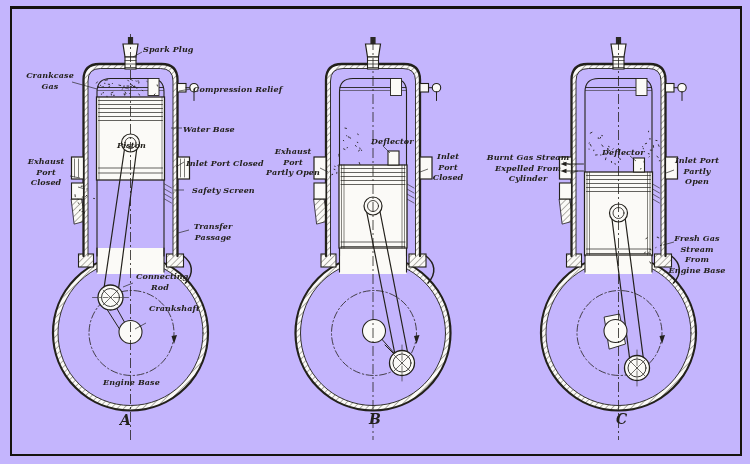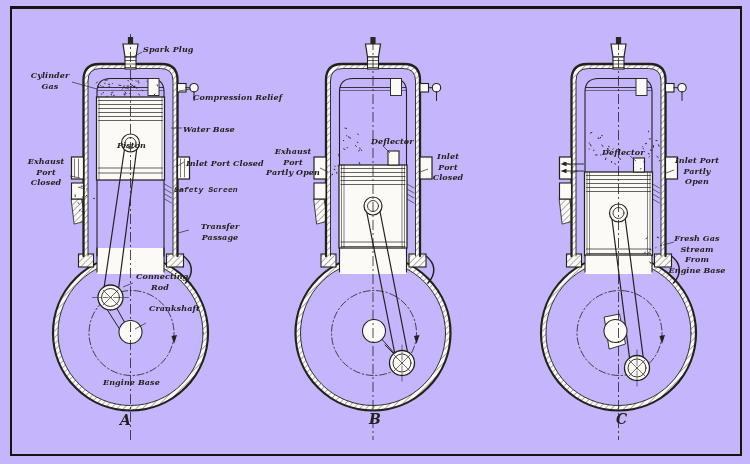--- a/index.html
+++ b/index.html
@@ -8,28 +8,28 @@
   #frame{position:absolute;left:10px;top:6px;width:732px;height:450px;box-sizing:border-box;
          border-style:solid;border-color:#16140f;border-width:3px 2px 2px 2px;z-index:3;pointer-events:none;}
   #art{position:absolute;left:0;top:0;z-index:1;}
   .lbl{position:absolute;z-index:2;font-style:italic;font-weight:bold;font-size:8px;line-height:1.32;
        color:#23211c;white-space:pre-line;letter-spacing:.1px;}
   .ctr{text-align:center;}
   .letter{font-size:14px;letter-spacing:0;}
   
   #l-spark{left:143px;top:44px;}
   #l-compacted{left:22px;top:70px;width:56px;}
-  #l-comprelief{left:193px;top:92px;text-align:center;}
+  #l-comprelief{left:193px;top:84px;text-align:center;}
   #l-waterspace{left:183px;top:124px;}
   #l-piston{left:117px;top:140px;}
   #l-exhclosed{left:18px;top:156px;width:56px;}
   #l-inletclosed-a{left:186px;top:158px;}
   #l-gasinlet{left:22px;top:179px;width:60px;}
-  #l-safetyscreen{left:174px;top:185px;font-family:Liberation Mono, monospace;}
-  #l-transfer{left:198px;top:221px;width:44px;}
+  #l-safetyscreen{left:192px;top:185px;}
+  #l-transfer{left:191px;top:221px;width:44px;}
   #l-conrod{left:136px;top:271px;width:48px;}
   #l-crankshaft{left:149px;top:303px;}
   #l-enginebase{left:103px;top:377px;}
   #l-letter-a{left:120px;top:411px;}
   #l-exhpartly{left:264px;top:146px;width:58px;}
   #l-deflector-b{left:371px;top:136px;}
   #l-inletclosed-b{left:426px;top:151px;width:44px;}
   #l-letter-b{left:369px;top:410px;}
   #l-burntgas{left:482px;top:152px;width:92px;}
   #l-deflector-c{left:602px;top:147px;}
@@ -366,21 +366,21 @@
     </g>
 
     <g stroke="#23211c" stroke-width="0.8" stroke-dasharray="10 3 2 3">
       <line x1="130.5" y1="34" x2="130.5" y2="440"></line>
       <line x1="373" y1="40" x2="373" y2="440"></line>
       <line x1="618.5" y1="40" x2="618.5" y2="440"></line>
     </g>
   </svg>
 
   <div class="lbl" id="l-spark">Spark Plug</div>
-  <div class="lbl ctr" id="l-compacted">Cylinder
+  <div class="lbl ctr" id="l-compacted">Crankcase
 Gas</div>
   <div class="lbl" id="l-comprelief">Compression Relief</div>
   <div class="lbl" id="l-waterspace">Water Base</div>
   <div class="lbl" id="l-piston">Piston</div>
   <div class="lbl ctr" id="l-exhclosed">Exhaust Port
 Closed</div>
   <div class="lbl" id="l-inletclosed-a">Inlet Port Closed</div>
   <div class="lbl" id="l-safetyscreen">Safety Screen</div>
   <div class="lbl ctr" id="l-transfer">Transfer
 Passage</div>
@@ -388,20 +388,22 @@
 Rod</div>
   <div class="lbl" id="l-crankshaft">Crankshaft</div>
   <div class="lbl" id="l-enginebase">Engine Base</div>
   <div class="lbl letter" id="l-letter-a">A</div>
   <div class="lbl ctr" id="l-exhpartly">Exhaust Port
 Partly Open</div>
   <div class="lbl" id="l-deflector-b">Deflector</div>
   <div class="lbl ctr" id="l-inletclosed-b">Inlet Port
 Closed</div>
   <div class="lbl letter" id="l-letter-b">B</div>
+  <div class="lbl ctr" id="l-burntgas">Burnt Gas Stream
+Expelled From Cylinder</div>
   <div class="lbl" id="l-deflector-c">Deflector</div>
   <div class="lbl ctr" id="l-inletpartly">Inlet Port
 Partly Open</div>
   <div class="lbl ctr" id="l-freshgas">Fresh Gas
 Stream From
 Engine Base</div>
   <div class="lbl letter" id="l-letter-c">C</div>
 </div>
 
 </body></html>

